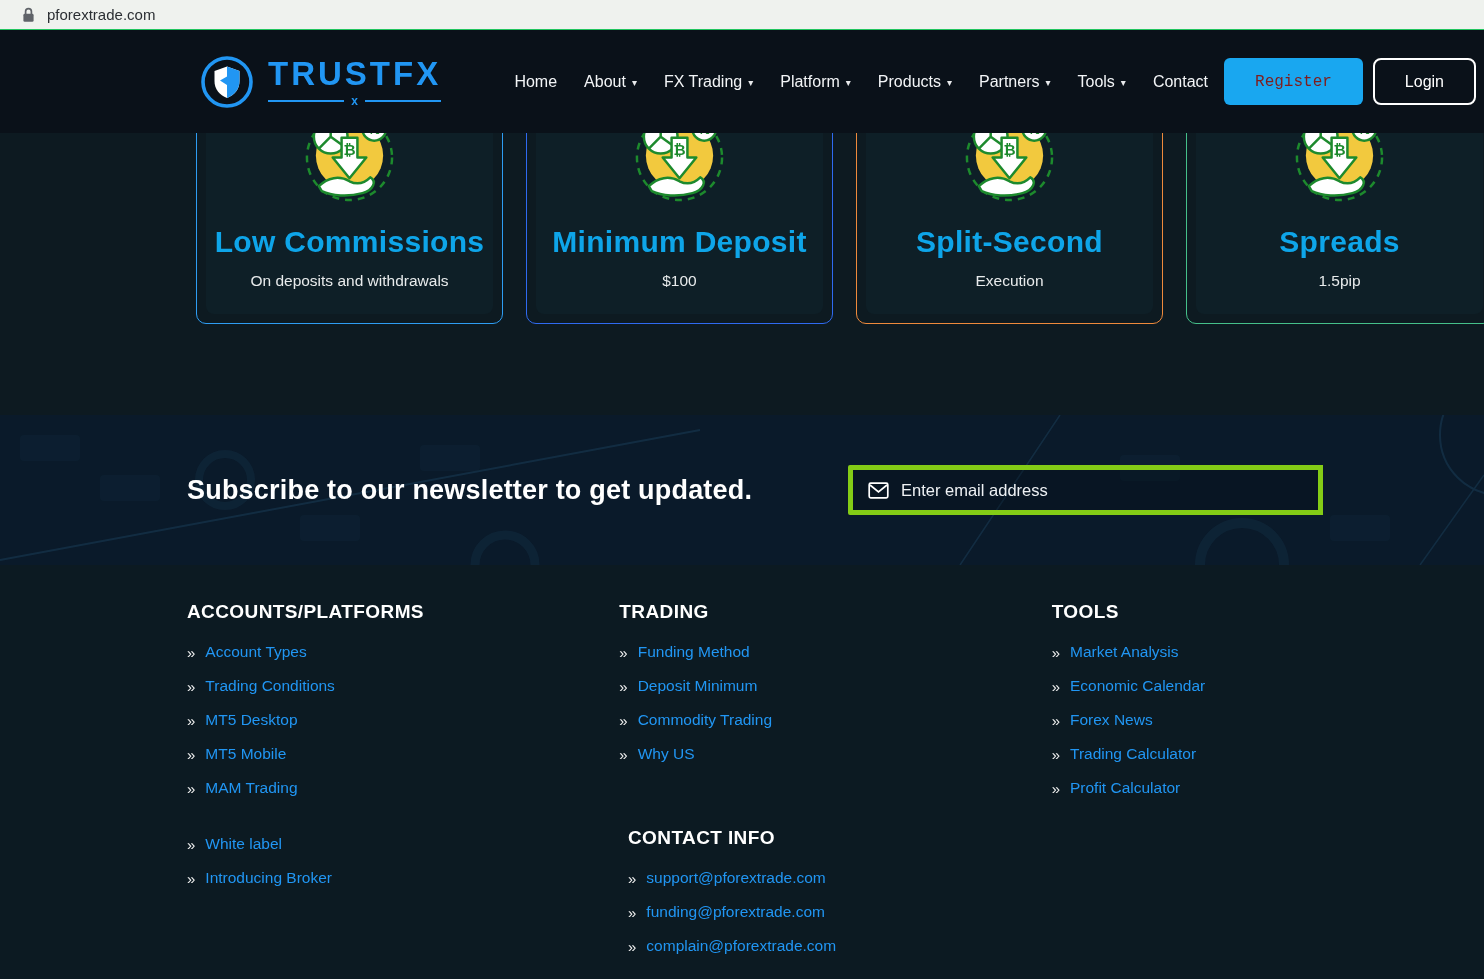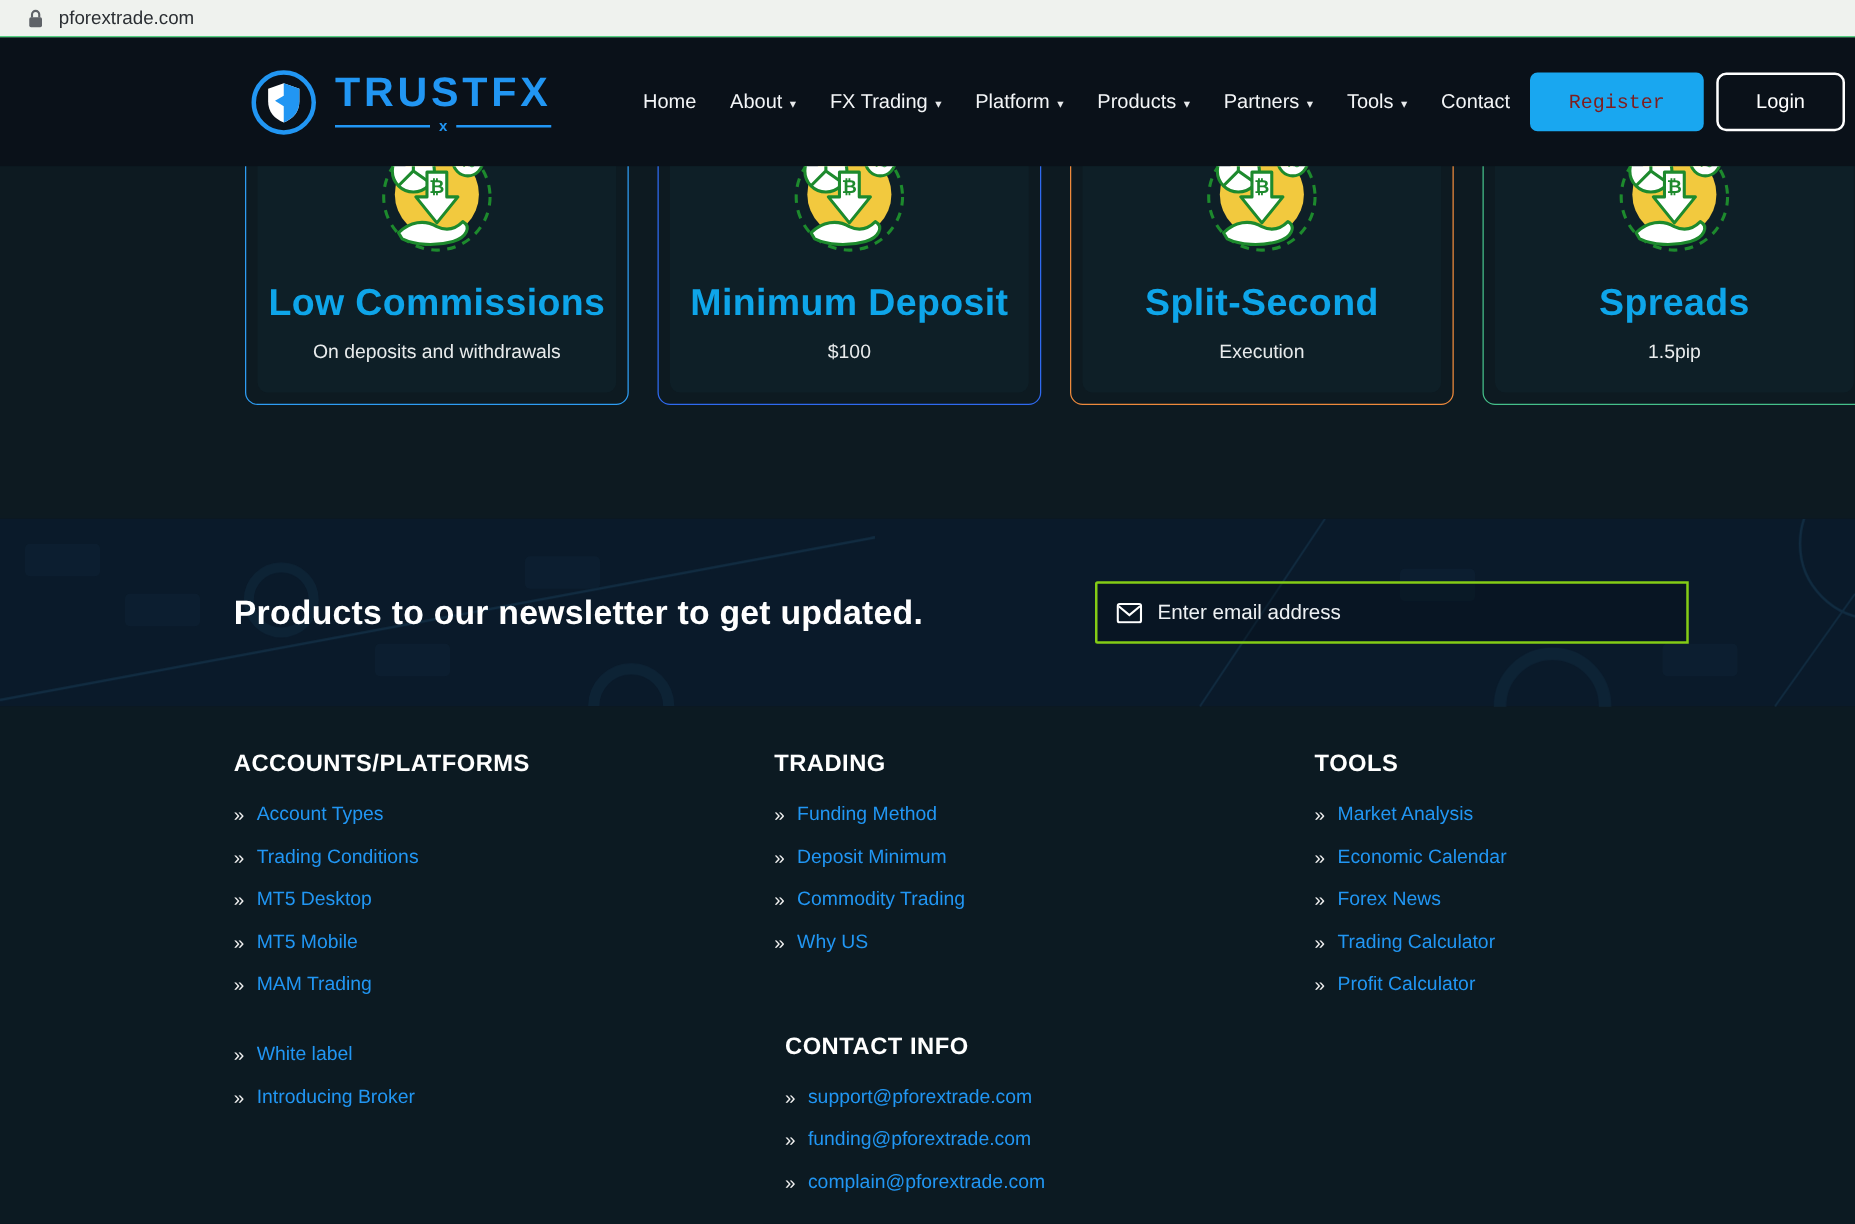--- a/index.html
+++ b/index.html
@@ -87,24 +87,23 @@
     position: relative; color: #fff; font-size: 27px; font-weight: 700;
     letter-spacing: .2px; z-index: 1;
   }
   .subscribe-form {
     position: absolute; left: 848px; top: 50%; transform: translateY(-50%);
     display: flex; z-index: 1;
   }
   .input-wrap {
     display: flex; align-items: center; gap: 12px;
     width: 475px; height: 50px;
-    border: 2px solid #84cc16; border-radius: 2px 0 0 2px;
+    border: 5px solid #84cc16; border-radius: 2px 0 0 2px;
     background: rgba(5, 14, 24, 0.35);
     padding: 0 15px;
-    margin-left: 28px;
   }
   .email-input {
     flex: 1; background: transparent; border: none; outline: none;
     color: #fff; font-size: 16.5px; font-family: inherit;
   }
   .email-input::placeholder { color: #eef1f4; opacity: 1; }
   .btn-subscribe {
     width: 161px; height: 50px; background: #1668f0; color: #fff;
     border: none; border-radius: 4px; cursor: pointer;
     font-family: inherit; font-size: 16.5px;
@@ -293,21 +292,21 @@
     </g>
     <g fill="#12293c" opacity="0.35">
       <rect x="20" y="20" width="60" height="26" rx="4"></rect>
         <rect x="100" y="60" width="60" height="26" rx="4"></rect>
       <rect x="300" y="100" width="60" height="26" rx="4"></rect>
         <rect x="420" y="30" width="60" height="26" rx="4"></rect>
       <rect x="1120" y="40" width="60" height="26" rx="4"></rect>
         <rect x="1330" y="100" width="60" height="26" rx="4"></rect>
     </g>
   </svg>
-  <h2 class="news-headline">Products to our newsletter to get updated.</h2>
+  <h2 class="news-headline">Subscribe to our newsletter to get updated.</h2>
   <form class="subscribe-form">
     <label class="input-wrap">
       <span style="display:flex;">
         <svg width="21" height="17" viewBox="0 0 21 17">
           <rect x="1.2" y="1.2" width="18.6" height="14.6" rx="1.5" fill="none" stroke="#ffffff" stroke-width="1.7"></rect>
           <polyline points="2,3 10.5,10 19,3" fill="none" stroke="#ffffff" stroke-width="1.7"></polyline>
         </svg>
       </span>
       <input class="email-input" type="text" placeholder="Enter email address" style="">
     </label>

